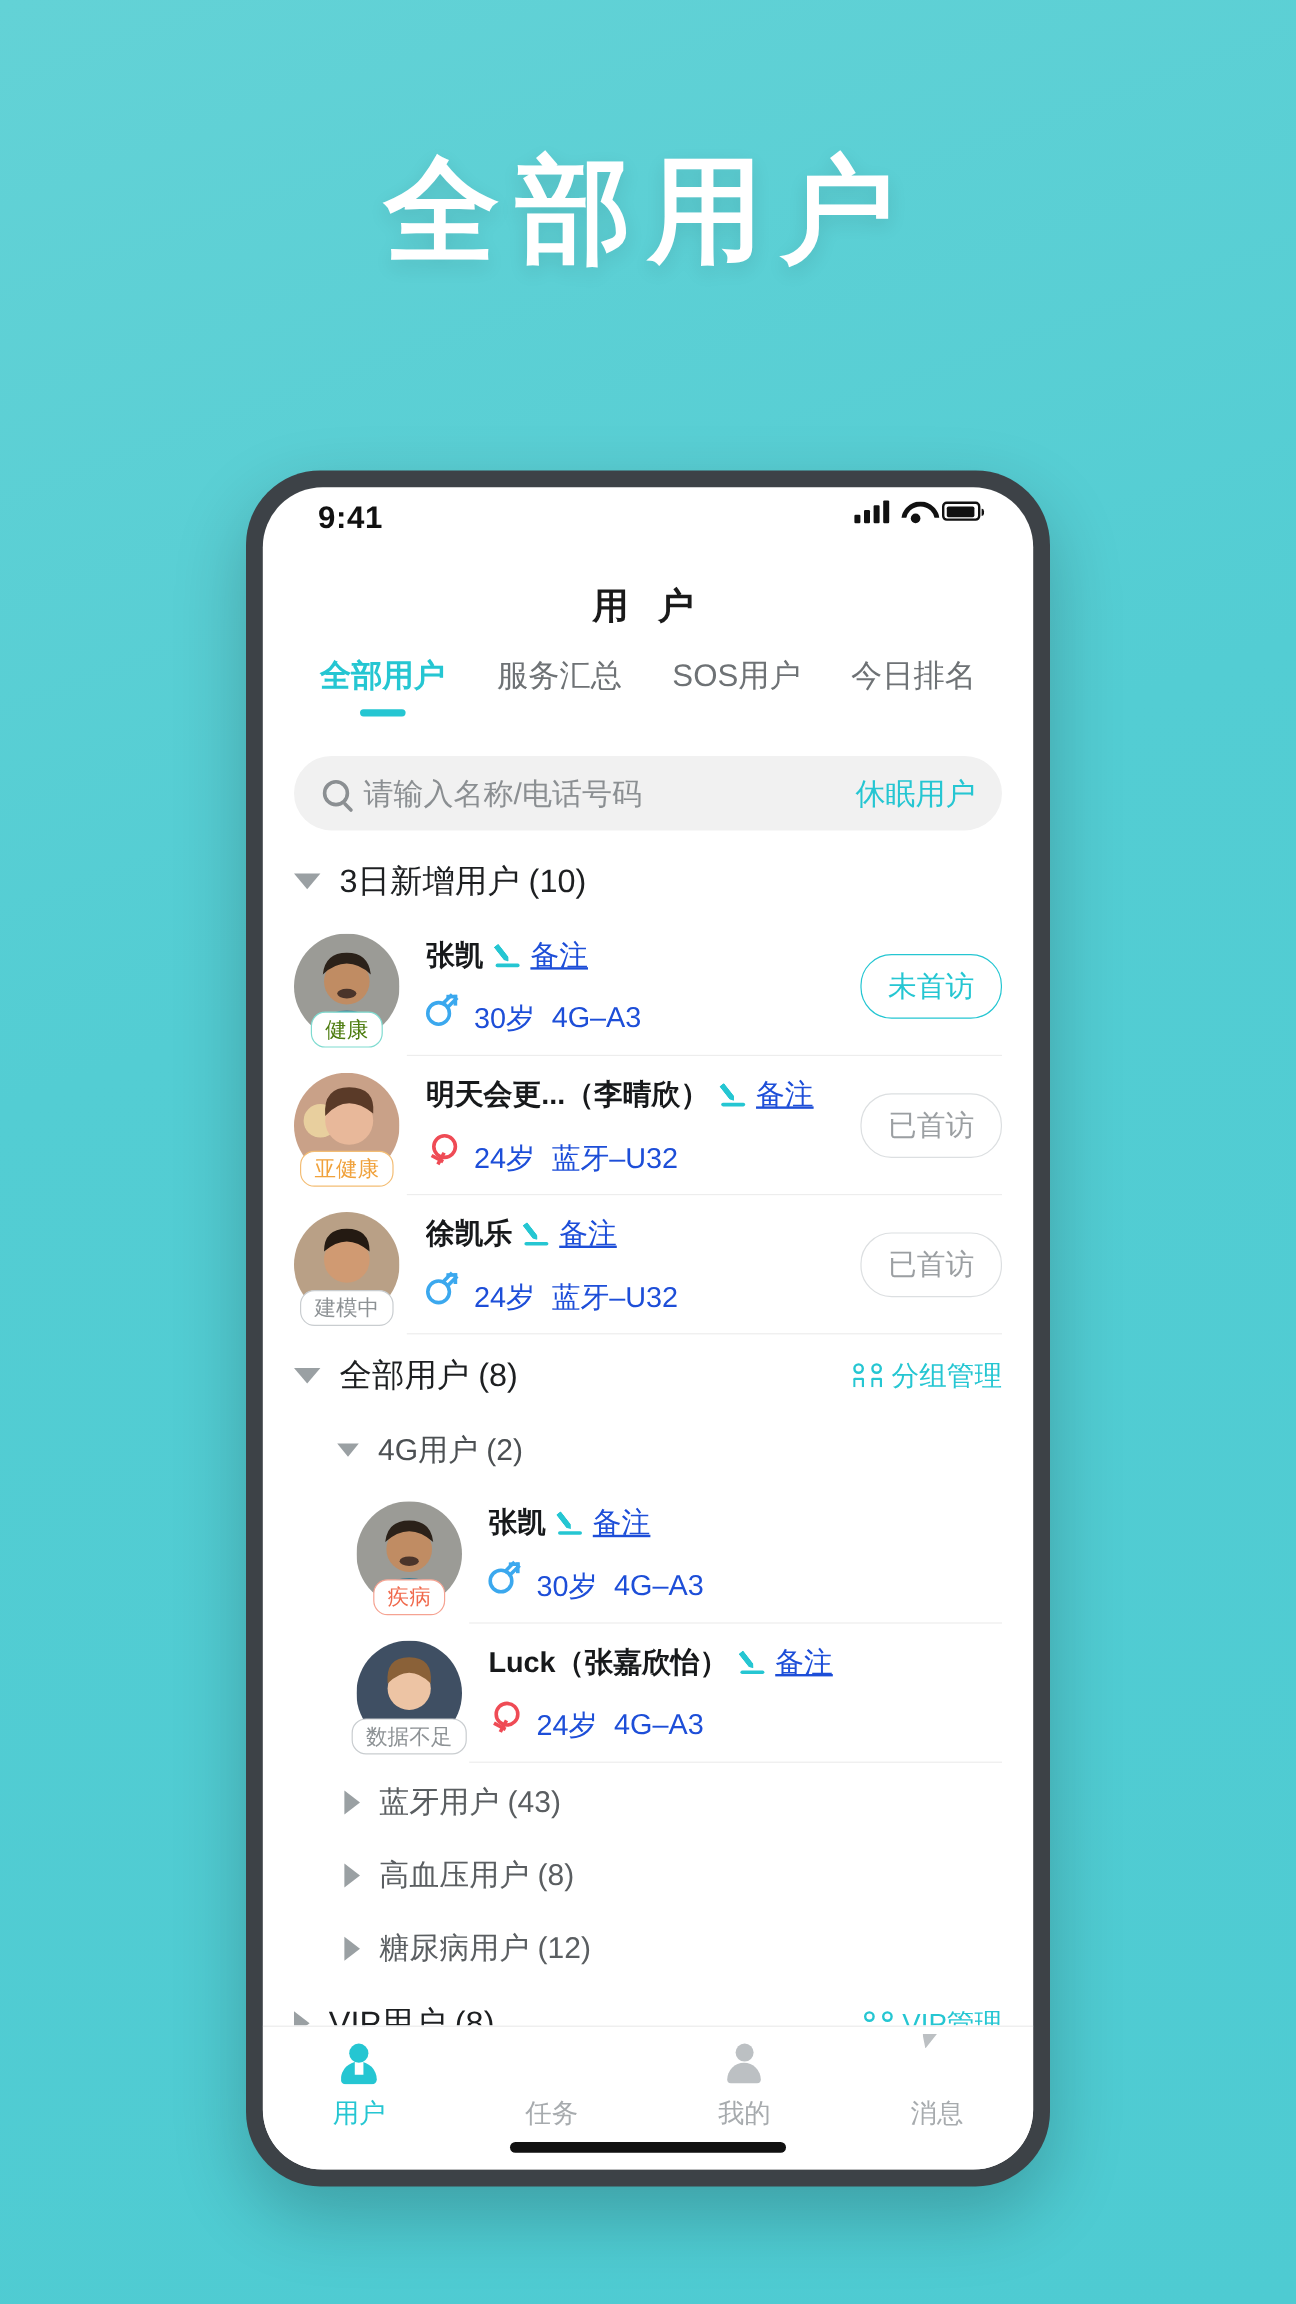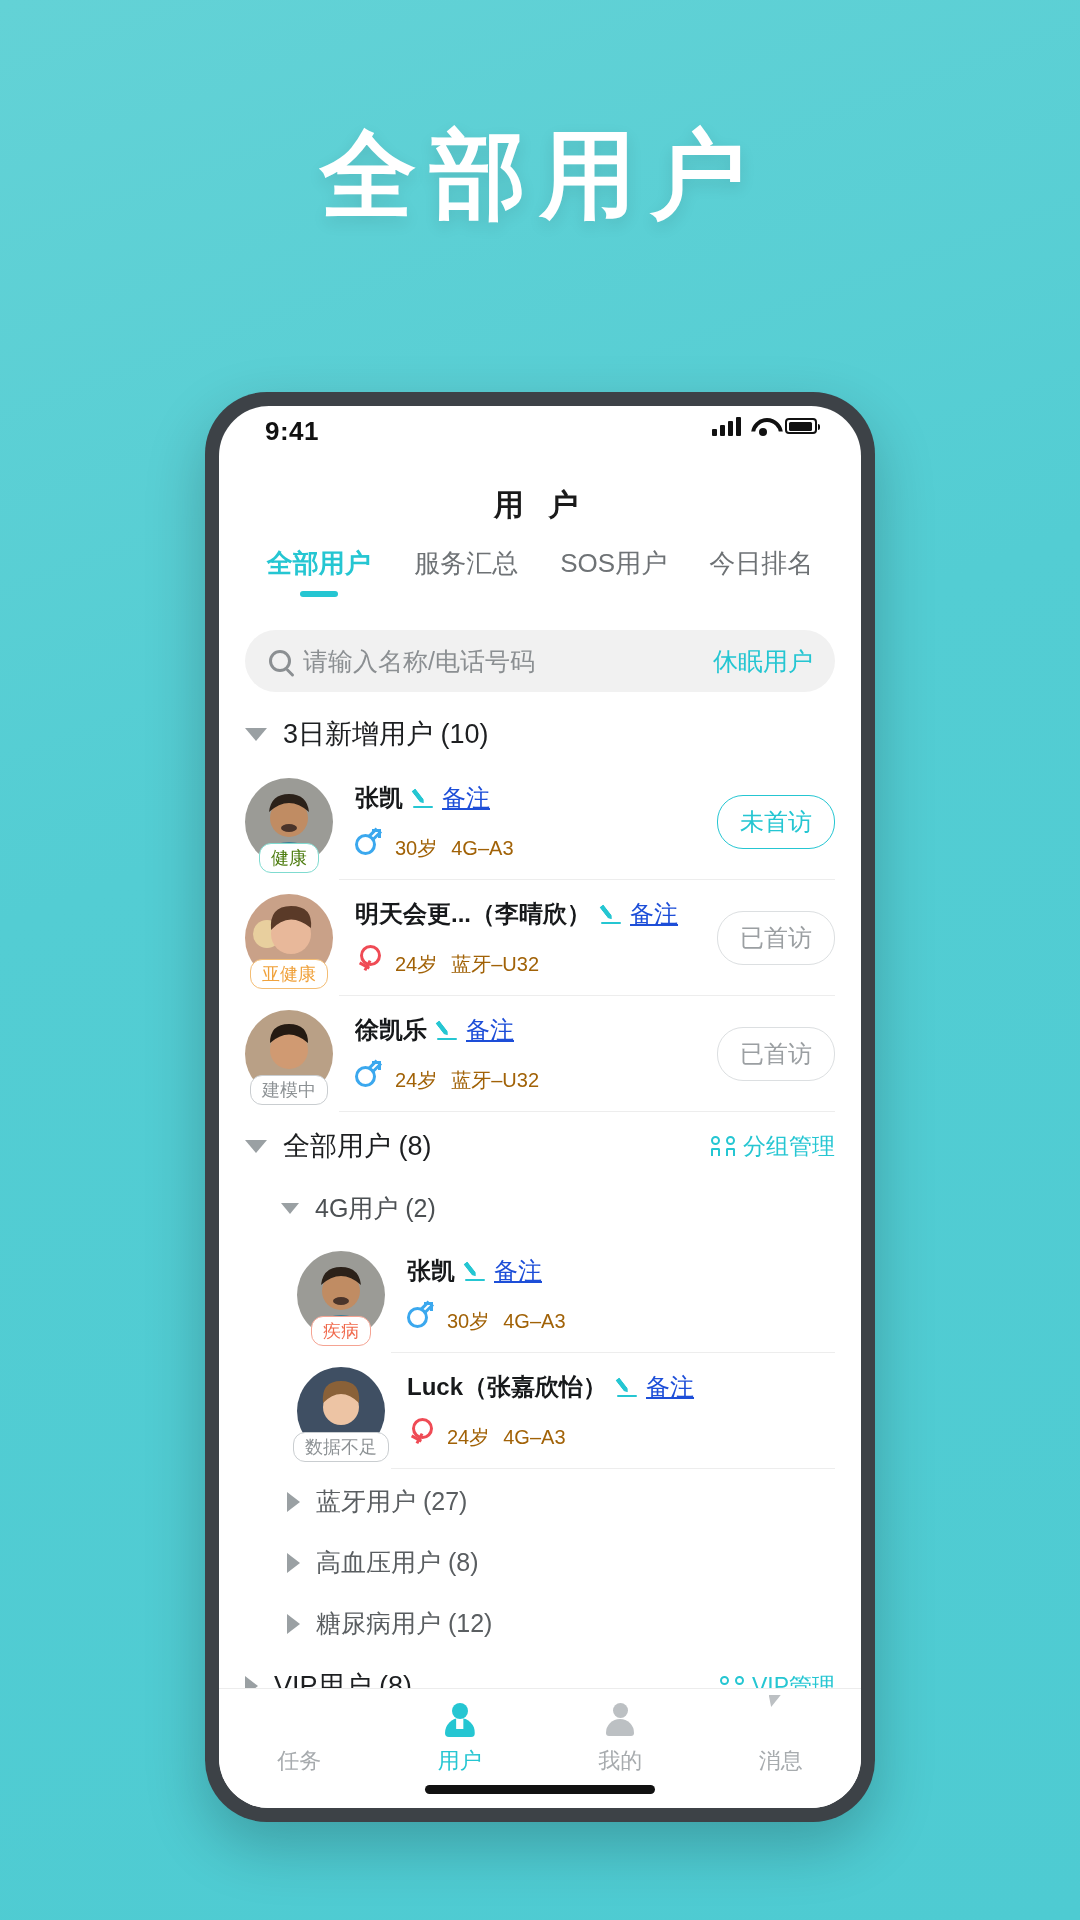--- a/index.html
+++ b/index.html
@@ -288,21 +288,21 @@
   .gender.female::after {
     content: ""; position: absolute; left: 11px; top: 15px;
     width: 3px; height: 11px; background: #ef4b55;
     transform: rotate(28deg);
   }
   .gender.female i {
     position: absolute; left: 4px; top: 19px;
     width: 11px; height: 3px; background: #ef4b55;
     transform: rotate(28deg);
   }
-  .mtext { font-size: 20px; color: #a16207; margin-top: 13px; }
+  .mtext { font-size: 24px; color: #1d4ed8; margin-top: 13px; }
 
   .visit-btn {
     flex: 0 0 auto;
     margin-left: 14px;
     padding: 10px 22px;
     border-radius: 26px;
     font-size: 24px;
     white-space: nowrap;
     background: #fff;
   }
@@ -620,21 +620,21 @@
               </span>
             <span class="mtext">24岁</span>
             <span class="mtext">4G–A3</span>
           </div>
         </div>
         <span class="sep"></span>
       </div>
 
       <div class="grouphead collapsed lvl2b">
         <span class="caret-right"></span>
-        <span class="gh-label">蓝牙用户 (27)</span>
+        <span class="gh-label">蓝牙用户 (43)</span>
       </div>
       <div class="grouphead collapsed lvl2b">
         <span class="caret-right"></span>
         <span class="gh-label">高血压用户 (8)</span>
       </div>
       <div class="grouphead collapsed lvl2b">
         <span class="caret-right"></span>
         <span class="gh-label">糖尿病用户 (12)</span>
       </div>
 
@@ -647,28 +647,28 @@
               <i></i>
               <i></i>
             </span>
           <span>VIP管理</span>
         </span>
       </div>
 
     </div>
 
     <div class="tabbar">
+      <div class="tb-item active">
+        <span class="tb-ic ic-user"></span>
+        <span class="tb-label">用户</span>
+      </div>
       <div class="tb-item">
         <span class="tb-ic"><span class="ic-task"></span></span>
         <span class="tb-label">任务</span>
       </div>
-      <div class="tb-item active">
-        <span class="tb-ic ic-user"></span>
-        <span class="tb-label">用户</span>
-      </div>
       <div class="tb-item">
         <span class="tb-ic ic-me"></span>
         <span class="tb-label">我的</span>
       </div>
       <div class="tb-item">
         <span class="tb-ic"><span class="ic-msg"></span></span>
         <span class="tb-label">消息</span>
       </div>
     </div>
 

